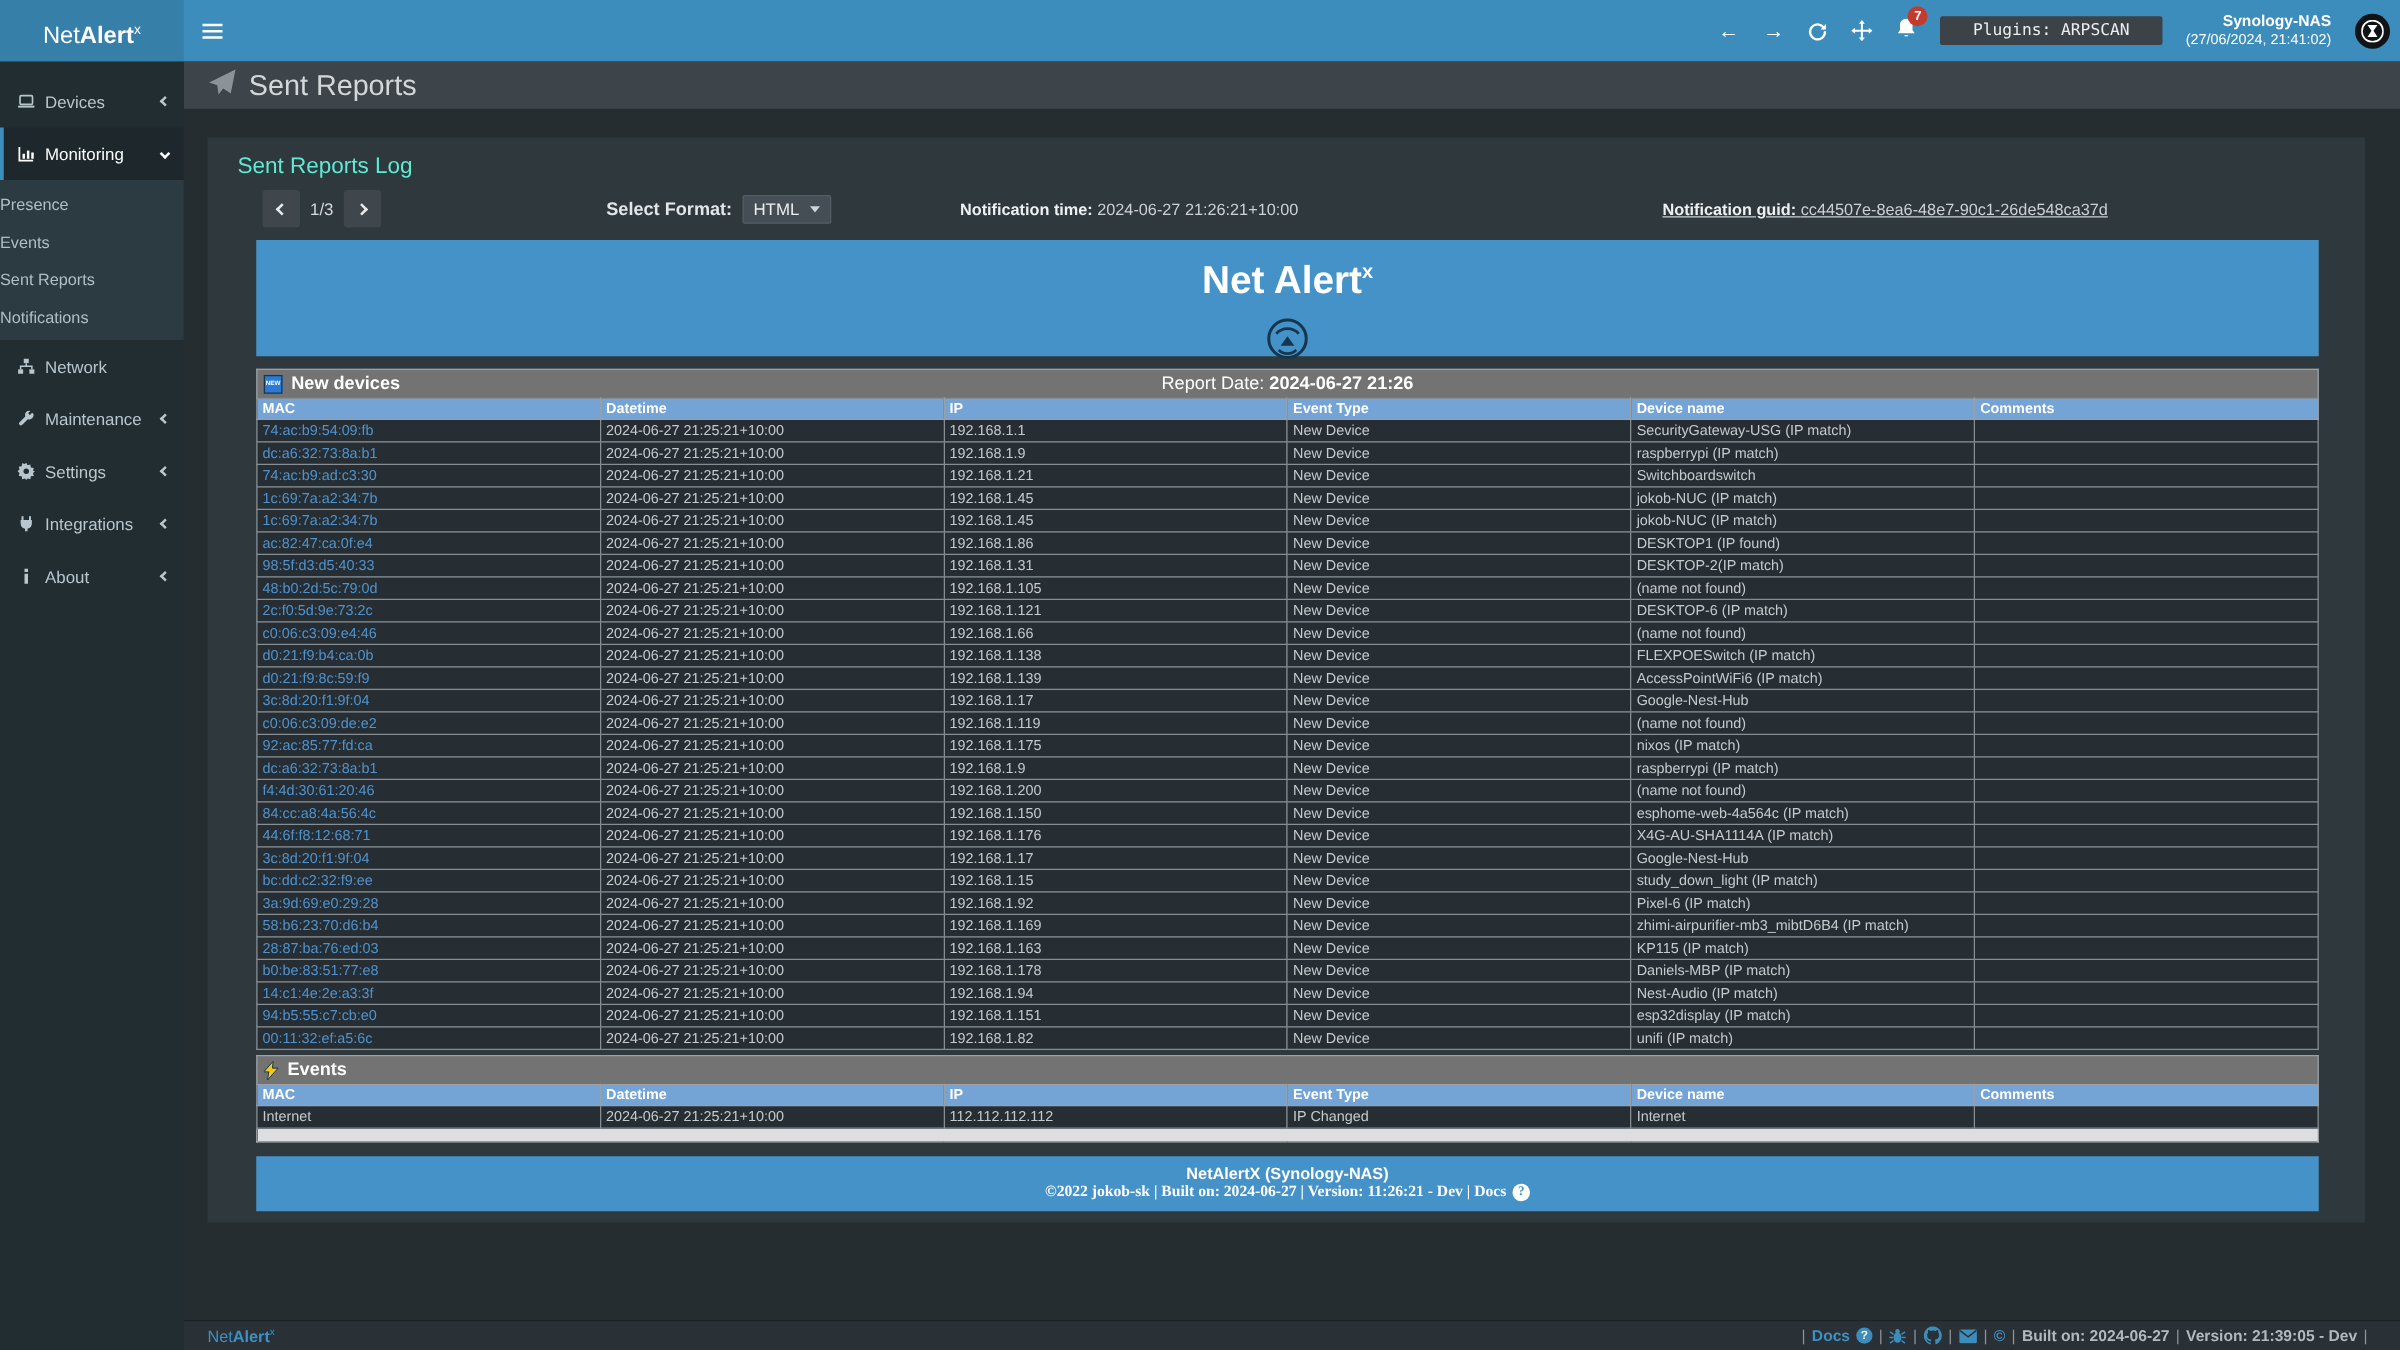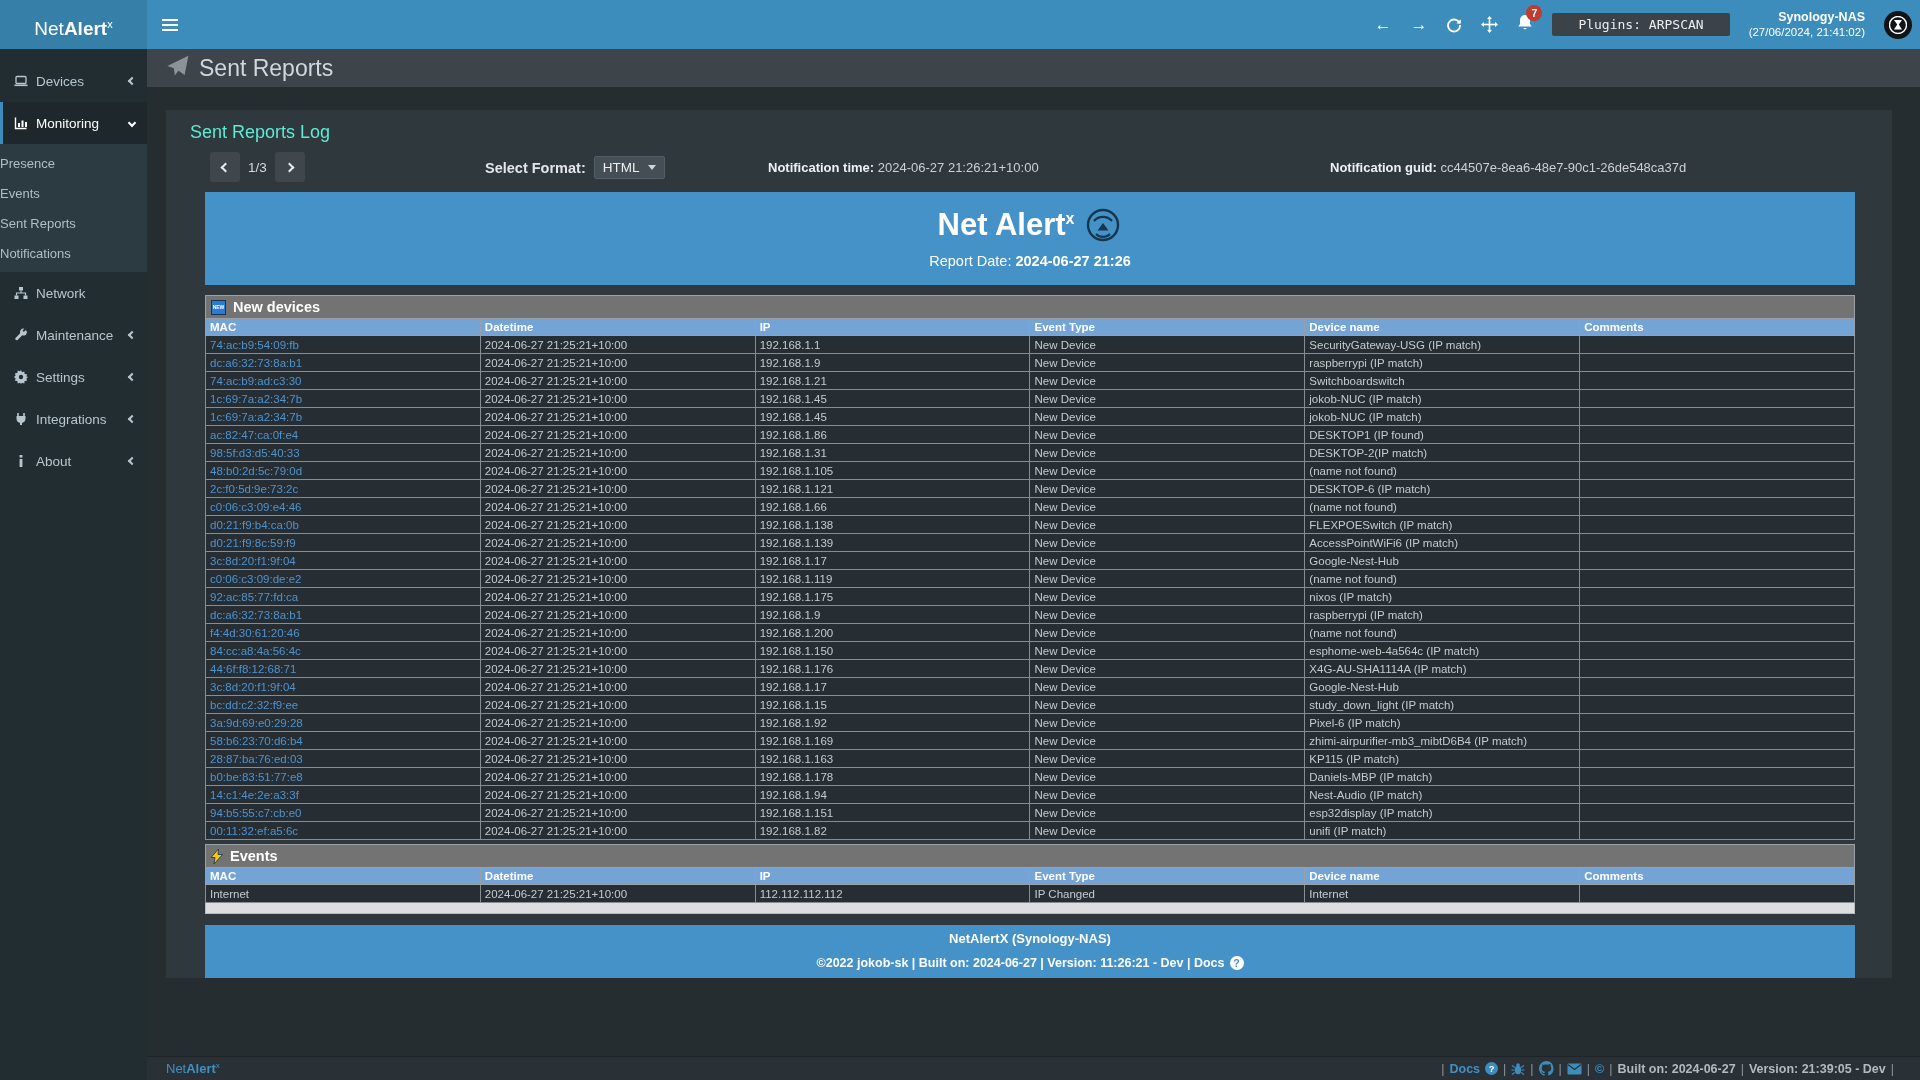--- a/index.html
+++ b/index.html
@@ -60,49 +60,49 @@
   .pg-label { color:#d6dade; font-size:13.5px; }
 
   .fmt { position:absolute; left:319px; top:46px; display:flex; align-items:center; gap:8px; }
   .fmt-label { color:#e3e6e9; font-size:14.5px; font-weight:bold; }
   .fmt-select { background:#454e54; border:1px solid #545e66; color:#eceeef; font-size:13.5px;
                 padding:3px 8px; border-radius:2px; display:flex; align-items:center; gap:9px; cursor:pointer; }
   .caret { width:0; height:0; border-left:4px solid transparent; border-right:4px solid transparent;
            border-top:5px solid #cfd4d8; }
 
   .notif-time { position:absolute; left:602px; top:50px; font-size:13px; color:#ccd1d5; }
-  .notif-guid { position:absolute; left:1164px; top:50px; font-size:13px; color:#ccd1d5; }
+  .notif-guid { position:absolute; left:1164px; top:50px; font-size:13px; color:#ccd1d5;text-decoration:underline; }
   .notif-time b, .notif-guid b { color:#eef1f3; }
 
   
   .report { position:absolute; left:39px; top:82px; width:1650px; }
   .rep-banner { background:#4592c8; height:93px; text-align:center; color:#fff; padding-top:14px; }
-  .rep-title { font-size:31px; font-weight:bold; display:inline-flex; align-items:center; gap:10px; }
+  .rep-title { font-size:31px; font-weight:bold; display:inline-flex; align-items:center; gap:10px;flex-direction:column; }
   .rep-title sup { font-size:16px; }
   .rep-date { font-size:14.5px; margin-top:9px; }
   .rep-date b { font-weight:bold; }
 
   .sec-header { margin-top:10px; height:23px; background:#737373; display:flex; align-items:center;
                 gap:7px; padding-left:5px; border:1px solid #9aa0a5; border-bottom:none; }
   .sec-header .sec-label { color:#fff; font-size:14.5px; font-weight:bold; }
   .new-badge { width:15px; height:15px; background:#2b7bd6; border:1px solid #17364e; color:#fff;
                font-size:5px; font-weight:bold; display:flex; align-items:center; justify-content:center; }
 
   table.rep { width:100%; border-collapse:collapse; table-layout:fixed; }
   table.rep th { background:#74a3d6; color:#fff; font-size:11.5px; font-weight:bold; text-align:left;
                  padding:2px 4px; border:1px solid #9aa0a5; height:17px; }
   table.rep td { background:#272e33; color:#c5cacd; font-size:11.5px; padding:2px 4px;
                  border:1px solid #878e93; height:18px; overflow:hidden; white-space:nowrap; }
   table.rep td.mac { color:#4f93ce; cursor:pointer; }
   table.rep tr.spacer td { background:#dcdedf; height:11px; padding:0; border:1px solid #b7bcc0; }
 
   .rep-footer { margin-top:11px; background:#4592c8; text-align:center; color:#fff; padding:6px 0 8px; }
   .rep-foot1 { font-size:13px; font-weight:bold; }
-  .rep-foot2 { font-size:12.5px; font-weight:bold; margin-top:10px; display:flex; align-items:center;
-               justify-content:center; gap:5px; }
+  .rep-foot2 { font-size:12.5px; font-weight:bold; margin-top:0; display:flex; align-items:center;
+               justify-content:center; gap:5px;font-family:Liberation Serif, serif; }
   .qmark { width:14px; height:14px; border-radius:50%; background:#fff; color:#4592c8; font-size:10.5px;
            font-weight:bold; display:inline-flex; align-items:center; justify-content:center; cursor:pointer; }
 
   
   .main-footer { position:absolute; left:147px; right:0; bottom:0; height:24px; background:#2a3136;
                  border-top:1px solid #1d2326; display:flex; align-items:center; z-index:25; }
   .foot-brand { margin-left:19px; color:#3e90c5; font-size:13px; cursor:pointer; }
   .foot-brand b { font-weight:bold; }
   .foot-brand sup { font-size:8px; }
   .foot-right { margin-left:auto; margin-right:26px; display:flex; align-items:center; gap:5px;

